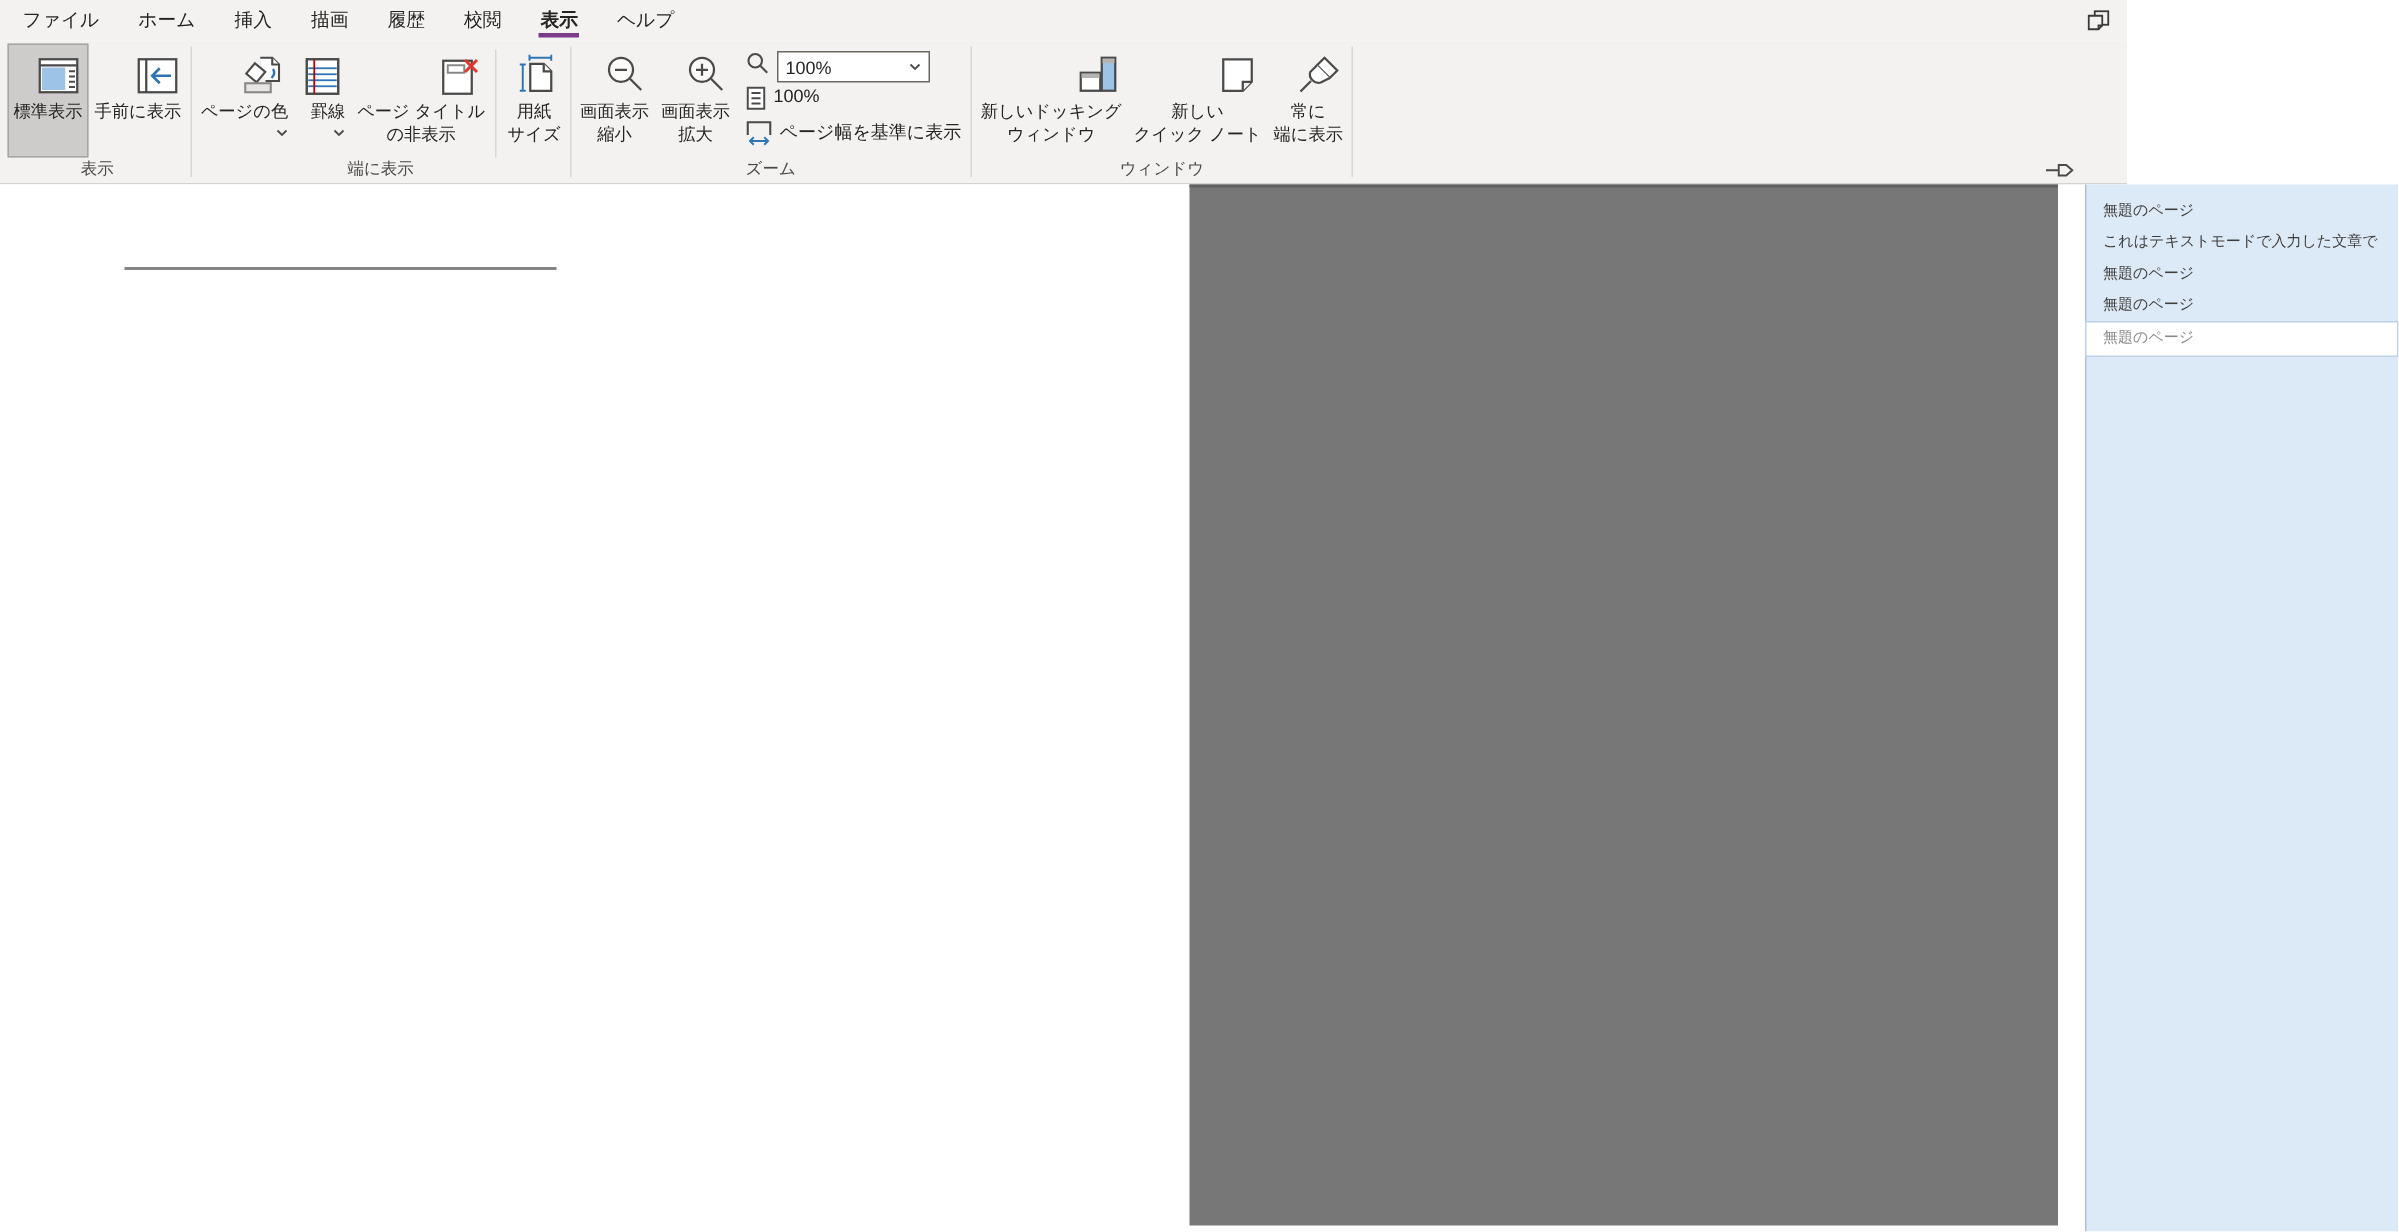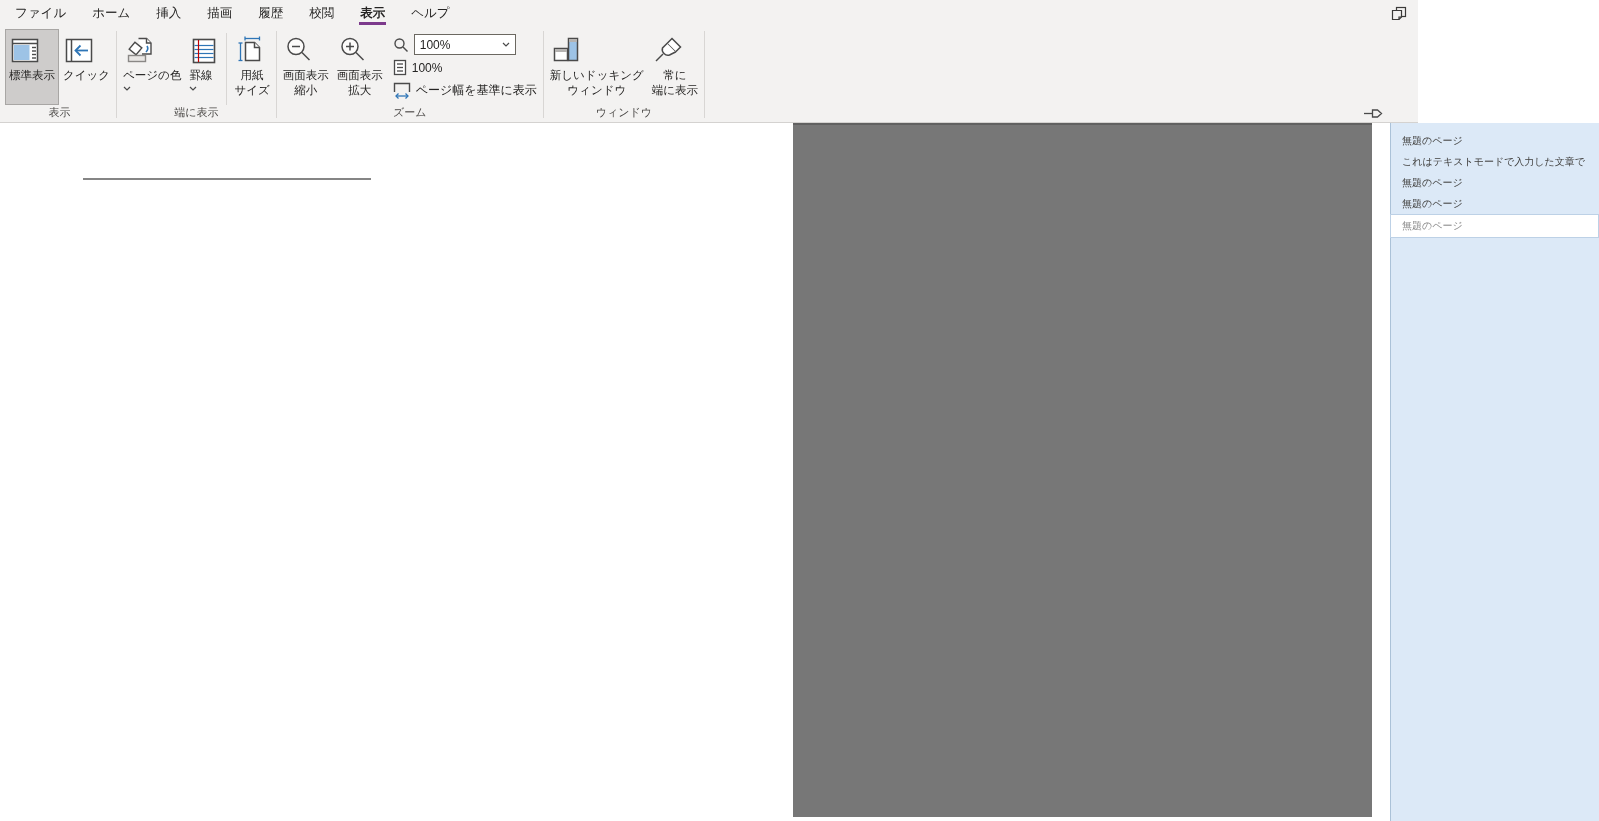--- a/index.html
+++ b/index.html
@@ -15,28 +15,28 @@
   .pages-glyph { position:absolute; right:11px; top:6px; width:16px; height:16px; }
 
   
   .ribbon { position:absolute; top:27px; left:0; width:100%; height:96px; background:#f3f2f1; border-bottom:1px solid #d4d2d0; display:flex; align-items:stretch; padding-left:5px; }
   .group { display:flex; flex-direction:column; }
   .group-buttons { display:flex; align-items:flex-start; flex:1; padding-top:2px; }
   .group-label { font-size:11px; color:#4a4846; text-align:center; padding:0 0 4px; }
   .vsep { width:1px; background:#d8d6d4; margin:4px 2px; align-self:stretch; }
   .vsep.inner { align-self:flex-start; height:72px; margin:4px 3px 0; }
 
-  .bigbtn { display:flex; flex-direction:column; align-items:flex-start; padding:3px 3px 0; min-height:76px; border:1px solid transparent; }
+  .bigbtn { display:flex; flex-direction:column; align-items:flex-end; padding:3px 3px 0; min-height:76px; border:1px solid transparent; }
   .bigbtn.selected { background:#cecccb; border-color:#a8a6a4; }
   .icon32 { height:35px; display:flex; align-items:center; justify-content:center; }
   .btn-label { font-size:11.5px; line-height:1.32; text-align:center; white-space:pre-line; color:#252423; }
   .chev { margin-top:3px; height:6px; }
 
   .zoomcol { display:flex; flex-direction:column; padding:5px 4px 0 6px; gap:2px; }
-  .zoomrow { display:flex; align-items:center; gap:5px; font-size:12px; height:21px; white-space:nowrap; }
+  .zoomrow { display:flex; gap:5px; font-size:12px; height:21px; white-space:nowrap; }
   .combobox { width:102px; height:21px; border:1px solid #6b6861; background:#fff; display:flex; align-items:center; justify-content:space-between; padding:0 5px; font-size:12px; cursor:default; }
 
   .pin-ribbon { position:absolute; right:33px; bottom:2px; width:22px; height:13px; }
 
   
   .canvas { position:absolute; top:123px; left:0; right:0; bottom:0; background:#fff; }
   .page-area { position:absolute; left:0; top:0; width:793px; height:100%; background:#fff; }
   .title-line { position:absolute; left:83px; top:55px; width:288px; height:0; border-top:2px solid #858585; }
   .gray-area { position:absolute; left:793px; top:0; width:579px; height:694px; background:#777777; border-top:2px solid #616161; }
 
@@ -96,21 +96,21 @@
           <span class="icon32">
             <svg width="32" height="30" viewBox="0 0 32 30" fill="none" stroke="#4a4a4a" stroke-width="1.5">
               <rect x="3.5" y="3.5" width="25" height="22" fill="#fff"></rect>
               <line x1="8.5" y1="3.5" x2="8.5" y2="25.5"></line>
               <g stroke="#2E75B6" stroke-width="1.8">
                 <line x1="25" y1="14.5" x2="13" y2="14.5"></line>
                 <polyline points="17.5,9.5 12.5,14.5 17.5,19.5"></polyline>
               </g>
             </svg>
           </span>
-          <span class="btn-label">クイック</span>
+          <span class="btn-label">手前に表示</span>
         </div>
       </div>
       <div class="group-label">表示</div>
     </div>
 
     <div class="vsep"></div>
 
     <div class="group">
       <div class="group-buttons">
         <div class="bigbtn">
@@ -142,20 +142,34 @@
               </g>
               <line x1="9.5" y1="4" x2="9.5" y2="26" stroke="#C00000" stroke-width="1.2"></line>
             </svg>
           </span>
           <span class="btn-label">罫線</span>
           <span class="chev">
             <svg width="8" height="5" viewBox="0 0 8 5">
                 <polyline points="1,1 4,4 7,1" fill="none" stroke="#4a4a4a" stroke-width="1.2"></polyline>
               </svg>
           </span>
+        </div>
+        <div class="bigbtn">
+          <span class="icon32">
+            <svg width="34" height="30" viewBox="0 0 34 30" fill="none" stroke="#4a4a4a" stroke-width="1.5">
+              <rect x="6.5" y="4.5" width="19" height="22" fill="#fff"></rect>
+              <rect x="9.5" y="7.5" width="11" height="5" fill="#fff" stroke="#8a8886" stroke-width="1.3"></rect>
+              <g stroke="#E0392E" stroke-width="2">
+                <line x1="21" y1="4" x2="29" y2="12"></line>
+                <line x1="29" y1="4" x2="21" y2="12"></line>
+              </g>
+            </svg>
+          </span>
+          <span class="btn-label">ページ タイトル
+の非表示</span>
         </div>
 
         <div class="vsep inner"></div>
 
         <div class="bigbtn">
           <span class="icon32">
             <svg width="32" height="32" viewBox="0 0 32 32" fill="none" stroke="#4a4a4a" stroke-width="1.5">
               <path d="M11.5 7.5 h9 l5 5 v13 h-14 z" fill="#fff"></path>
               <path d="M20.5 7.5 v5 h5" fill="#fff"></path>
               <g stroke="#2E75B6" stroke-width="1.3">
@@ -261,20 +275,30 @@
               <rect x="4.5" y="13.5" width="13" height="12" fill="#fff"></rect>
               <rect x="5" y="14" width="12" height="3" fill="#b5b3b1" stroke="none"></rect>
             </svg>
           </span>
           <span class="btn-label">新しいドッキング
 ウィンドウ</span>
         </div>
         <div class="bigbtn">
           <span class="icon32">
             <svg width="32" height="32" viewBox="0 0 32 32" fill="none" stroke="#4a4a4a" stroke-width="1.5">
+              <path d="M6.5 4.5 h19 v15 l-6 6 h-13 z" fill="#fff"></path>
+              <path d="M25.5 19.5 h-6 v6" fill="#f0efed"></path>
+            </svg>
+          </span>
+          <span class="btn-label">新しい
+クイック ノート</span>
+        </div>
+        <div class="bigbtn">
+          <span class="icon32">
+            <svg width="32" height="32" viewBox="0 0 32 32" fill="none" stroke="#4a4a4a" stroke-width="1.5">
               <path d="M20 3.5 L28.5 12 L23.5 17 L15 8.5 Z" fill="#fff"></path>
               <path d="M15 8.5 L10.5 13 Q9.5 16 12 18.5 Q14.5 21 17.5 20 L23.5 17" fill="#fff"></path>
               <line x1="11" y1="19" x2="4" y2="26"></line>
             </svg>
           </span>
           <span class="btn-label">常に
 端に表示</span>
         </div>
       </div>
       <div class="group-label">ウィンドウ</div>

